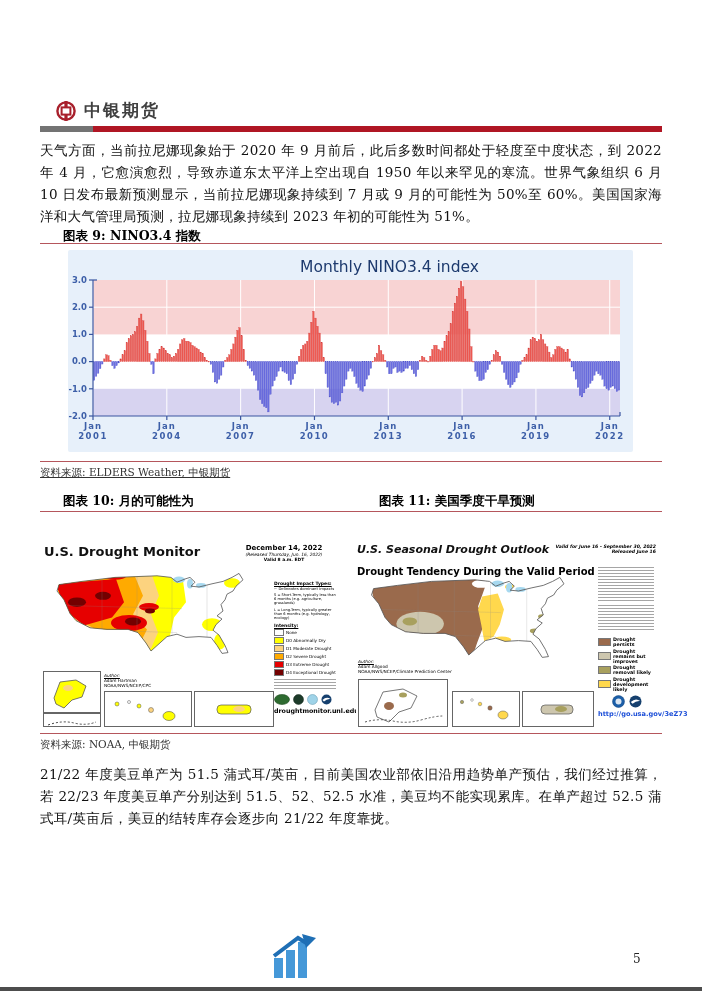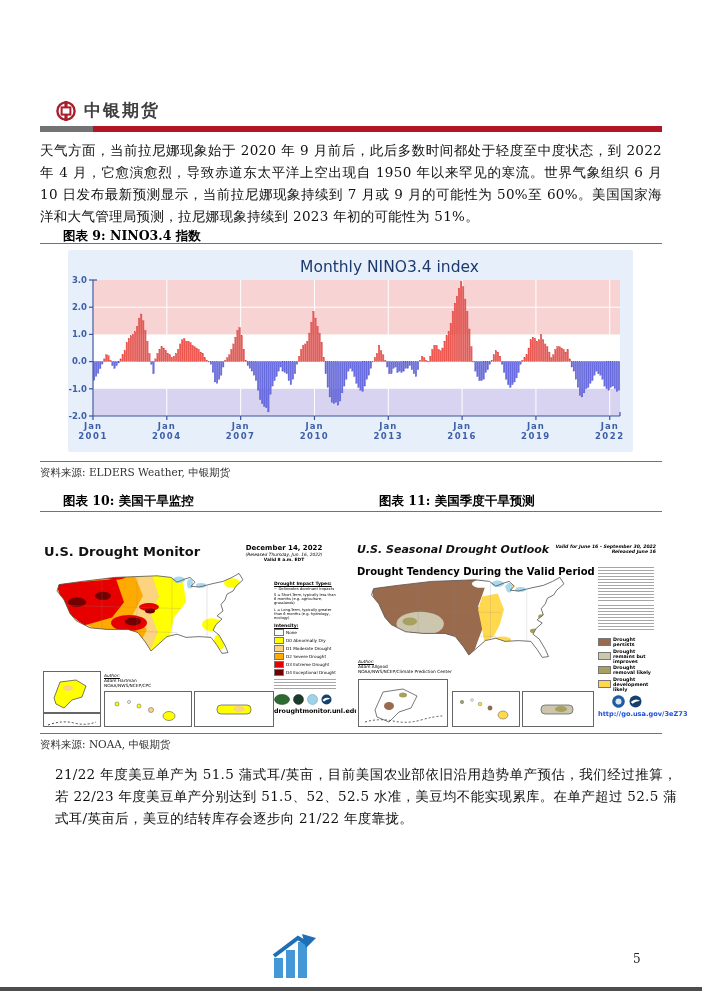--- a/index.html
+++ b/index.html
@@ -386,23 +386,23 @@
         <text x="467.92607003891044" y="179" text-anchor="middle" fill="#3d5fa8" font-size="8.5" font-weight="bold" letter-spacing="1" font-family="DejaVu Sans, sans-serif">Jan</text>
         <text x="467.92607003891044" y="189" text-anchor="middle" fill="#3d5fa8" font-size="8.5" font-weight="bold" letter-spacing="1.5" font-family="DejaVu Sans, sans-serif">2019</text>
         <line x1="541.7470817120623" y1="166" x2="541.7470817120623" y2="170" stroke="#3a55a0" stroke-width="1.2"></line>
         <text x="541.7470817120623" y="179" text-anchor="middle" fill="#3d5fa8" font-size="8.5" font-weight="bold" letter-spacing="1" font-family="DejaVu Sans, sans-serif">Jan</text>
         <text x="541.7470817120623" y="189" text-anchor="middle" fill="#3d5fa8" font-size="8.5" font-weight="bold" letter-spacing="1.5" font-family="DejaVu Sans, sans-serif">2022</text>
       </svg>
     <div class="nino-title">Monthly NINO3.4 index</div>
   </div>
 
   <div class="redline" style="top:461px;"></div>
-  <div class="source" style="top:466px;">资料来源: ELDERS Weather, 中银期货</div>
-
-  <div class="figcap" style="left:40px;top:493px;">图表 10: 美国干旱监控</div>
+  <div class="source" style="top:466px;text-decoration:underline;">资料来源: ELDERS Weather, 中银期货</div>
+
+  <div class="figcap" style="left:40px;top:493px;">图表 10: 月的可能性为</div>
   <div class="figcap" style="left:356px;top:493px;">图表 11: 美国季度干旱预测</div>
   <div class="redline" style="top:511px;"></div>
 
   <div class="mapblk" style="left:42px;width:296px;">
     <div class="map-title" style="position:absolute;left:2px;top:1px;font-size:13px;">U.S. Drought Monitor</div>
     <div style="position:absolute;left:190px;top:1px;width:104px;text-align:center;">
       <div style="font-size:7px;font-weight:bold;">December 14, 2022</div>
       <div style="font-size:4.4px;font-style:italic;">(Released Thursday, Jun. 16, 2022)</div>
       <div style="font-size:4.4px;font-weight:bold;">Valid 8 a.m. EDT</div>
     </div>
@@ -621,21 +621,21 @@
             <path d="M1.8,7 Q6.5,2.5 11.2,6 Q7,5.5 3.6,8.8 Z" fill="#fff"></path>
           </svg>
       </div>
       <div class="url" style="font-size:6.6px;color:#1d4fd8;margin-top:2px;">http://go.usa.gov/3eZ73</div>
     </div>
   </div>
 
   <div class="redline" style="top:733px;"></div>
   <div class="source" style="top:738px;">资料来源: NOAA, 中银期货</div>
 
-  <div class="bodytext" style="top:763px;margin-left:15px;">21/22 年度美豆单产为 51.5 蒲式耳/英亩，目前美国农业部依旧沿用趋势单产预估，我们经过推算，若 22/23 年度美豆单产分别达到 51.5、52、52.5 水准，美豆均不能实现累库。在单产超过 52.5 蒲式耳/英亩后，美豆的结转库存会逐步向 21/22 年度靠拢。</div>
+  <div class="bodytext" style="top:763px;">21/22 年度美豆单产为 51.5 蒲式耳/英亩，目前美国农业部依旧沿用趋势单产预估，我们经过推算，若 22/23 年度美豆单产分别达到 51.5、52、52.5 水准，美豆均不能实现累库。在单产超过 52.5 蒲式耳/英亩后，美豆的结转库存会逐步向 21/22 年度靠拢。</div>
 
   <div class="wm">
     <svg width="46" height="48" viewBox="0 0 46 48">
       <rect x="2" y="28" width="9" height="20" fill="#4598d8"></rect>
       <rect x="14" y="20" width="9" height="28" fill="#4598d8"></rect>
       <rect x="26" y="12" width="9" height="36" fill="#4598d8"></rect>
       <path d="M2,26 L26,8 L36,14" fill="none" stroke="#1f6fb5" stroke-width="4"></path>
       <path d="M30,4 L44,8 L34,18 Z" fill="#1f6fb5"></path>
     </svg>
   </div>

